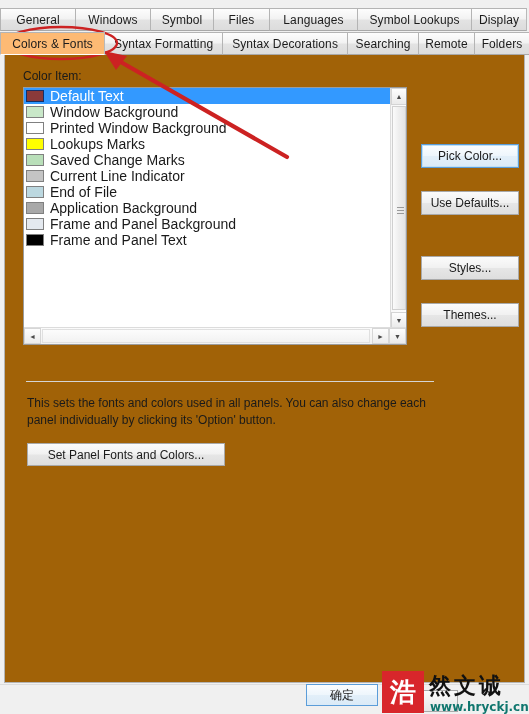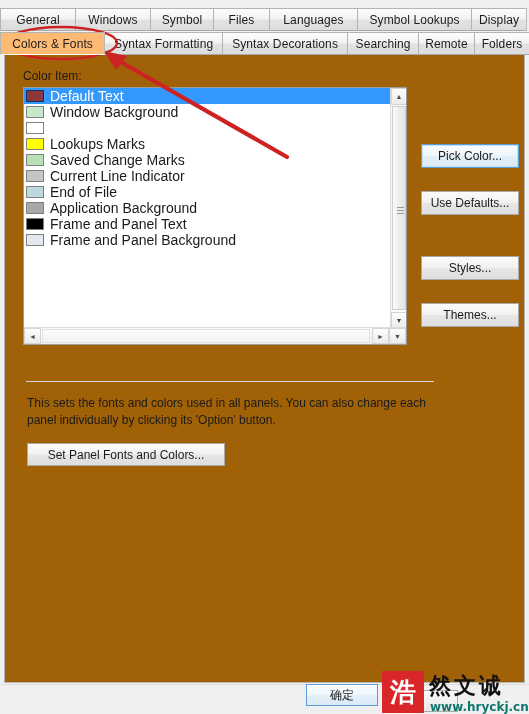--- a/index.html
+++ b/index.html
@@ -405,20 +405,21 @@
           <div class="litem sel">
             <div class="swatch" style="background: rgb(138, 58, 58);"></div>
             <div class="ltext">Default Text</div>
           </div>
           <div class="litem">
             <div class="swatch" style="background: rgb(201, 232, 201);"></div>
             <div class="ltext">Window Background</div>
           </div>
           <div class="litem">
             <div class="swatch" style="background: rgb(255, 255, 255);"></div>
+            <div class="ltext">Printed Window Background</div>
           </div>
           <div class="litem">
             <div class="swatch" style="background: rgb(255, 255, 0);"></div>
             <div class="ltext">Lookups Marks</div>
           </div>
           <div class="litem">
             <div class="swatch" style="background: rgb(185, 223, 185);"></div>
             <div class="ltext">Saved Change Marks</div>
           </div>
           <div class="litem">
@@ -427,26 +428,26 @@
           </div>
           <div class="litem">
             <div class="swatch" style="background: rgb(188, 216, 224);"></div>
             <div class="ltext">End of File</div>
           </div>
           <div class="litem">
             <div class="swatch" style="background: rgb(168, 168, 168);"></div>
             <div class="ltext">Application Background</div>
           </div>
           <div class="litem">
+            <div class="swatch" style="background: rgb(228, 233, 239);"></div>
+            <div class="ltext">Frame and Panel Background</div>
+          </div>
+          <div class="litem">
             <div class="swatch" style="background: rgb(0, 0, 0);"></div>
             <div class="ltext">Frame and Panel Text</div>
-          </div>
-          <div class="litem">
-            <div class="swatch" style="background: rgb(228, 233, 239);"></div>
-            <div class="ltext">Frame and Panel Background</div>
           </div>
         </div>
 
       <div id="vscroll">
         <div class="sbtn" id="vtop">
           <span class="arrowglyph">▲</span>
         </div>
         <div id="vthumb">
           <div id="vgrip"></div>
         </div>

